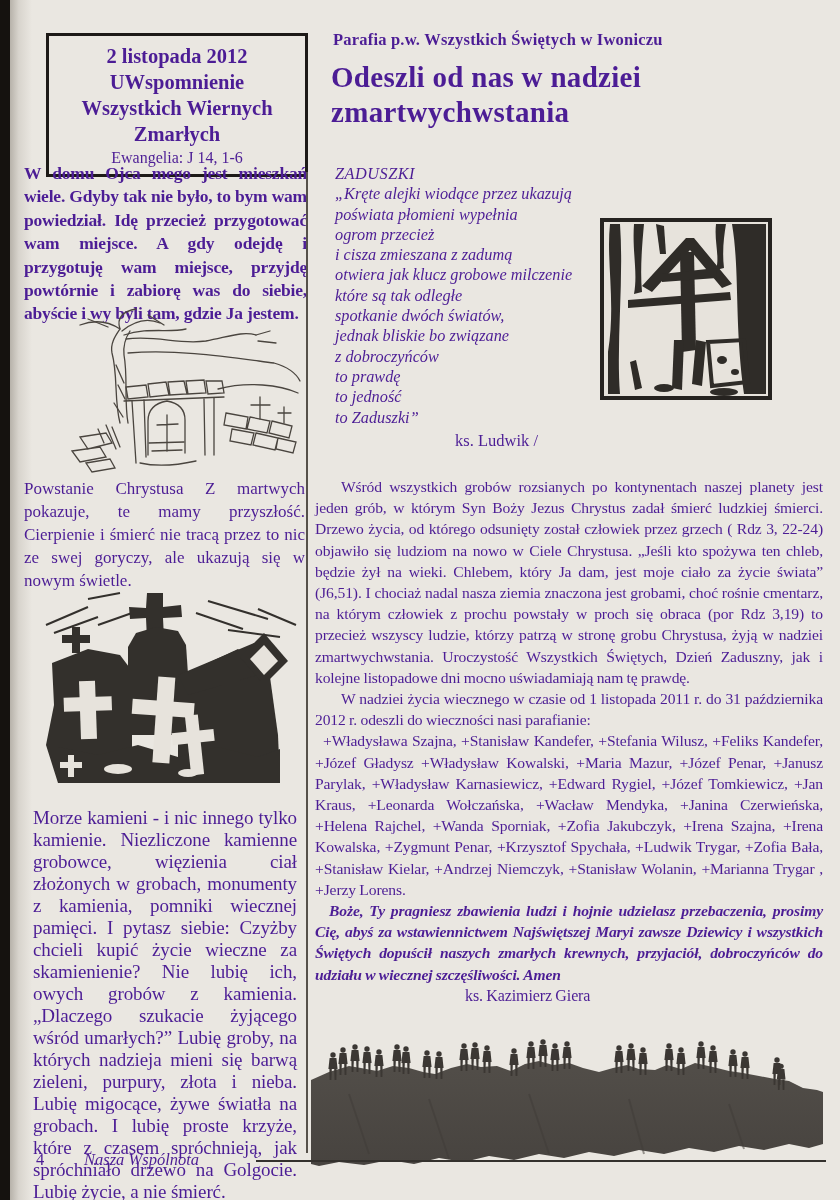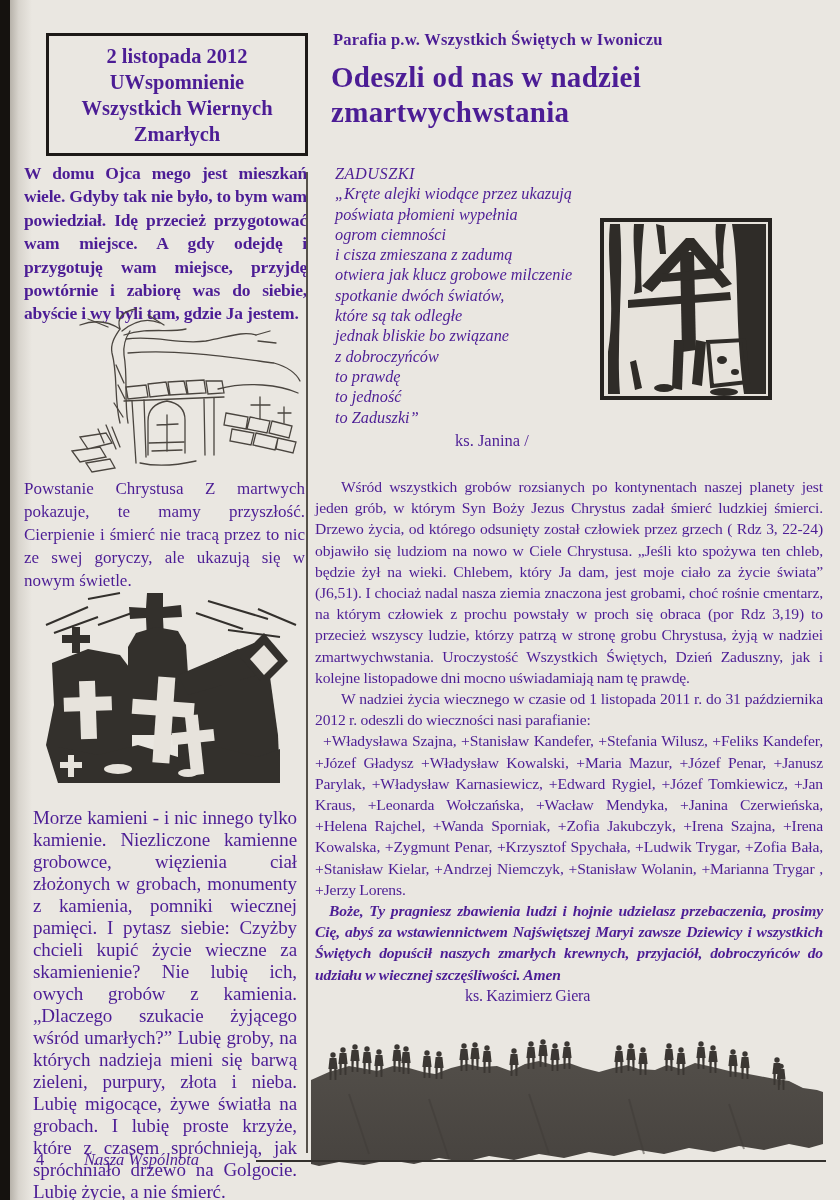--- a/index.html
+++ b/index.html
@@ -66,20 +66,21 @@
 
 <div class="page">
   <div class="scan-strip"></div>
   <div class="scan-shade"></div>
 
   <div class="event-box">
     <div class="b">2 listopada 2012</div>
     <div class="b">UWspomnienie</div>
     <div class="b">Wszystkich Wiernych</div>
     <div class="b">Zmarłych</div>
+    <div class="s">Ewangelia: J 14, 1-6</div>
   </div>
 
   <div class="gospel">W domu Ojca mego jest mieszkań wiele. Gdyby tak nie było, to bym wam powiedział. Idę przecież przygotować wam miejsce. A gdy odejdę i przygotuję wam miejsce, przyjdę powtórnie i zabiorę was do siebie, abyście i wy byli tam, gdzie Ja jestem.</div>
 
   <div class="sketch-wrap">
     <svg width="278" height="170" viewBox="0 0 278 170">
       <g fill="none" stroke="#4a453f" stroke-width="1.3" stroke-linecap="round">
         <path d="M92,118 C86,95 90,70 84,48 C82,38 88,30 92,24"></path>
         <path d="M100,118 C96,95 100,72 96,50 C95,40 98,32 102,26"></path>
         <path d="M88,60 l8,18 M90,80 l7,14 M86,98 l9,14"></path>
@@ -155,31 +156,31 @@
 
   <div class="col-rule"></div>
 
   <div class="kicker">Parafia p.w. Wszystkich Świętych w Iwoniczu</div>
   <div class="headline">Odeszli od nas w nadziei zmartwychwstania</div>
 
   <div class="poem">
     <span class="pl ph">ZADUSZKI</span>
     <span class="pl">„Kręte alejki wiodące przez ukazują</span>
     <span class="pl">poświata płomieni wypełnia</span>
-    <span class="pl">ogrom ciemności</span>
+    <span class="pl">ogrom przecież</span>
     <span class="pl">i cisza zmieszana z zadumą</span>
     <span class="pl">otwiera jak klucz grobowe milczenie</span>
+    <span class="pl">które są tak odległe</span>
     <span class="pl">spotkanie dwóch światów,</span>
-    <span class="pl">które są tak odległe</span>
     <span class="pl">jednak bliskie bo związane</span>
     <span class="pl">z dobroczyńców</span>
     <span class="pl">to prawdę</span>
     <span class="pl">to jedność</span>
     <span class="pl">to Zaduszki”</span>
-    <span class="poem-author">ks. Janina /</span>
+    <span class="poem-author">ks. Ludwik /</span>
   </div>
 
   <div class="rwood-wrap">
     <svg width="164" height="174" viewBox="0 0 164 174">
       <g fill="#2f2c28">
         <path d="M6,2 C2,40 12,80 4,130 L4,172 L16,172 C12,120 20,60 16,2 Z"></path>
         <path d="M30,2 C28,30 34,50 30,72 L38,70 C36,48 38,24 40,2 Z"></path>
         <path d="M128,2 C136,50 130,100 140,172 L162,172 L162,2 Z"></path>
         <path d="M112,2 C110,20 116,34 112,48 L120,46 C118,30 120,14 122,2 Z"></path>
         <path d="M38,64 L82,16 L90,16 L128,62 L118,66 L86,28 L48,70 Z"></path>

